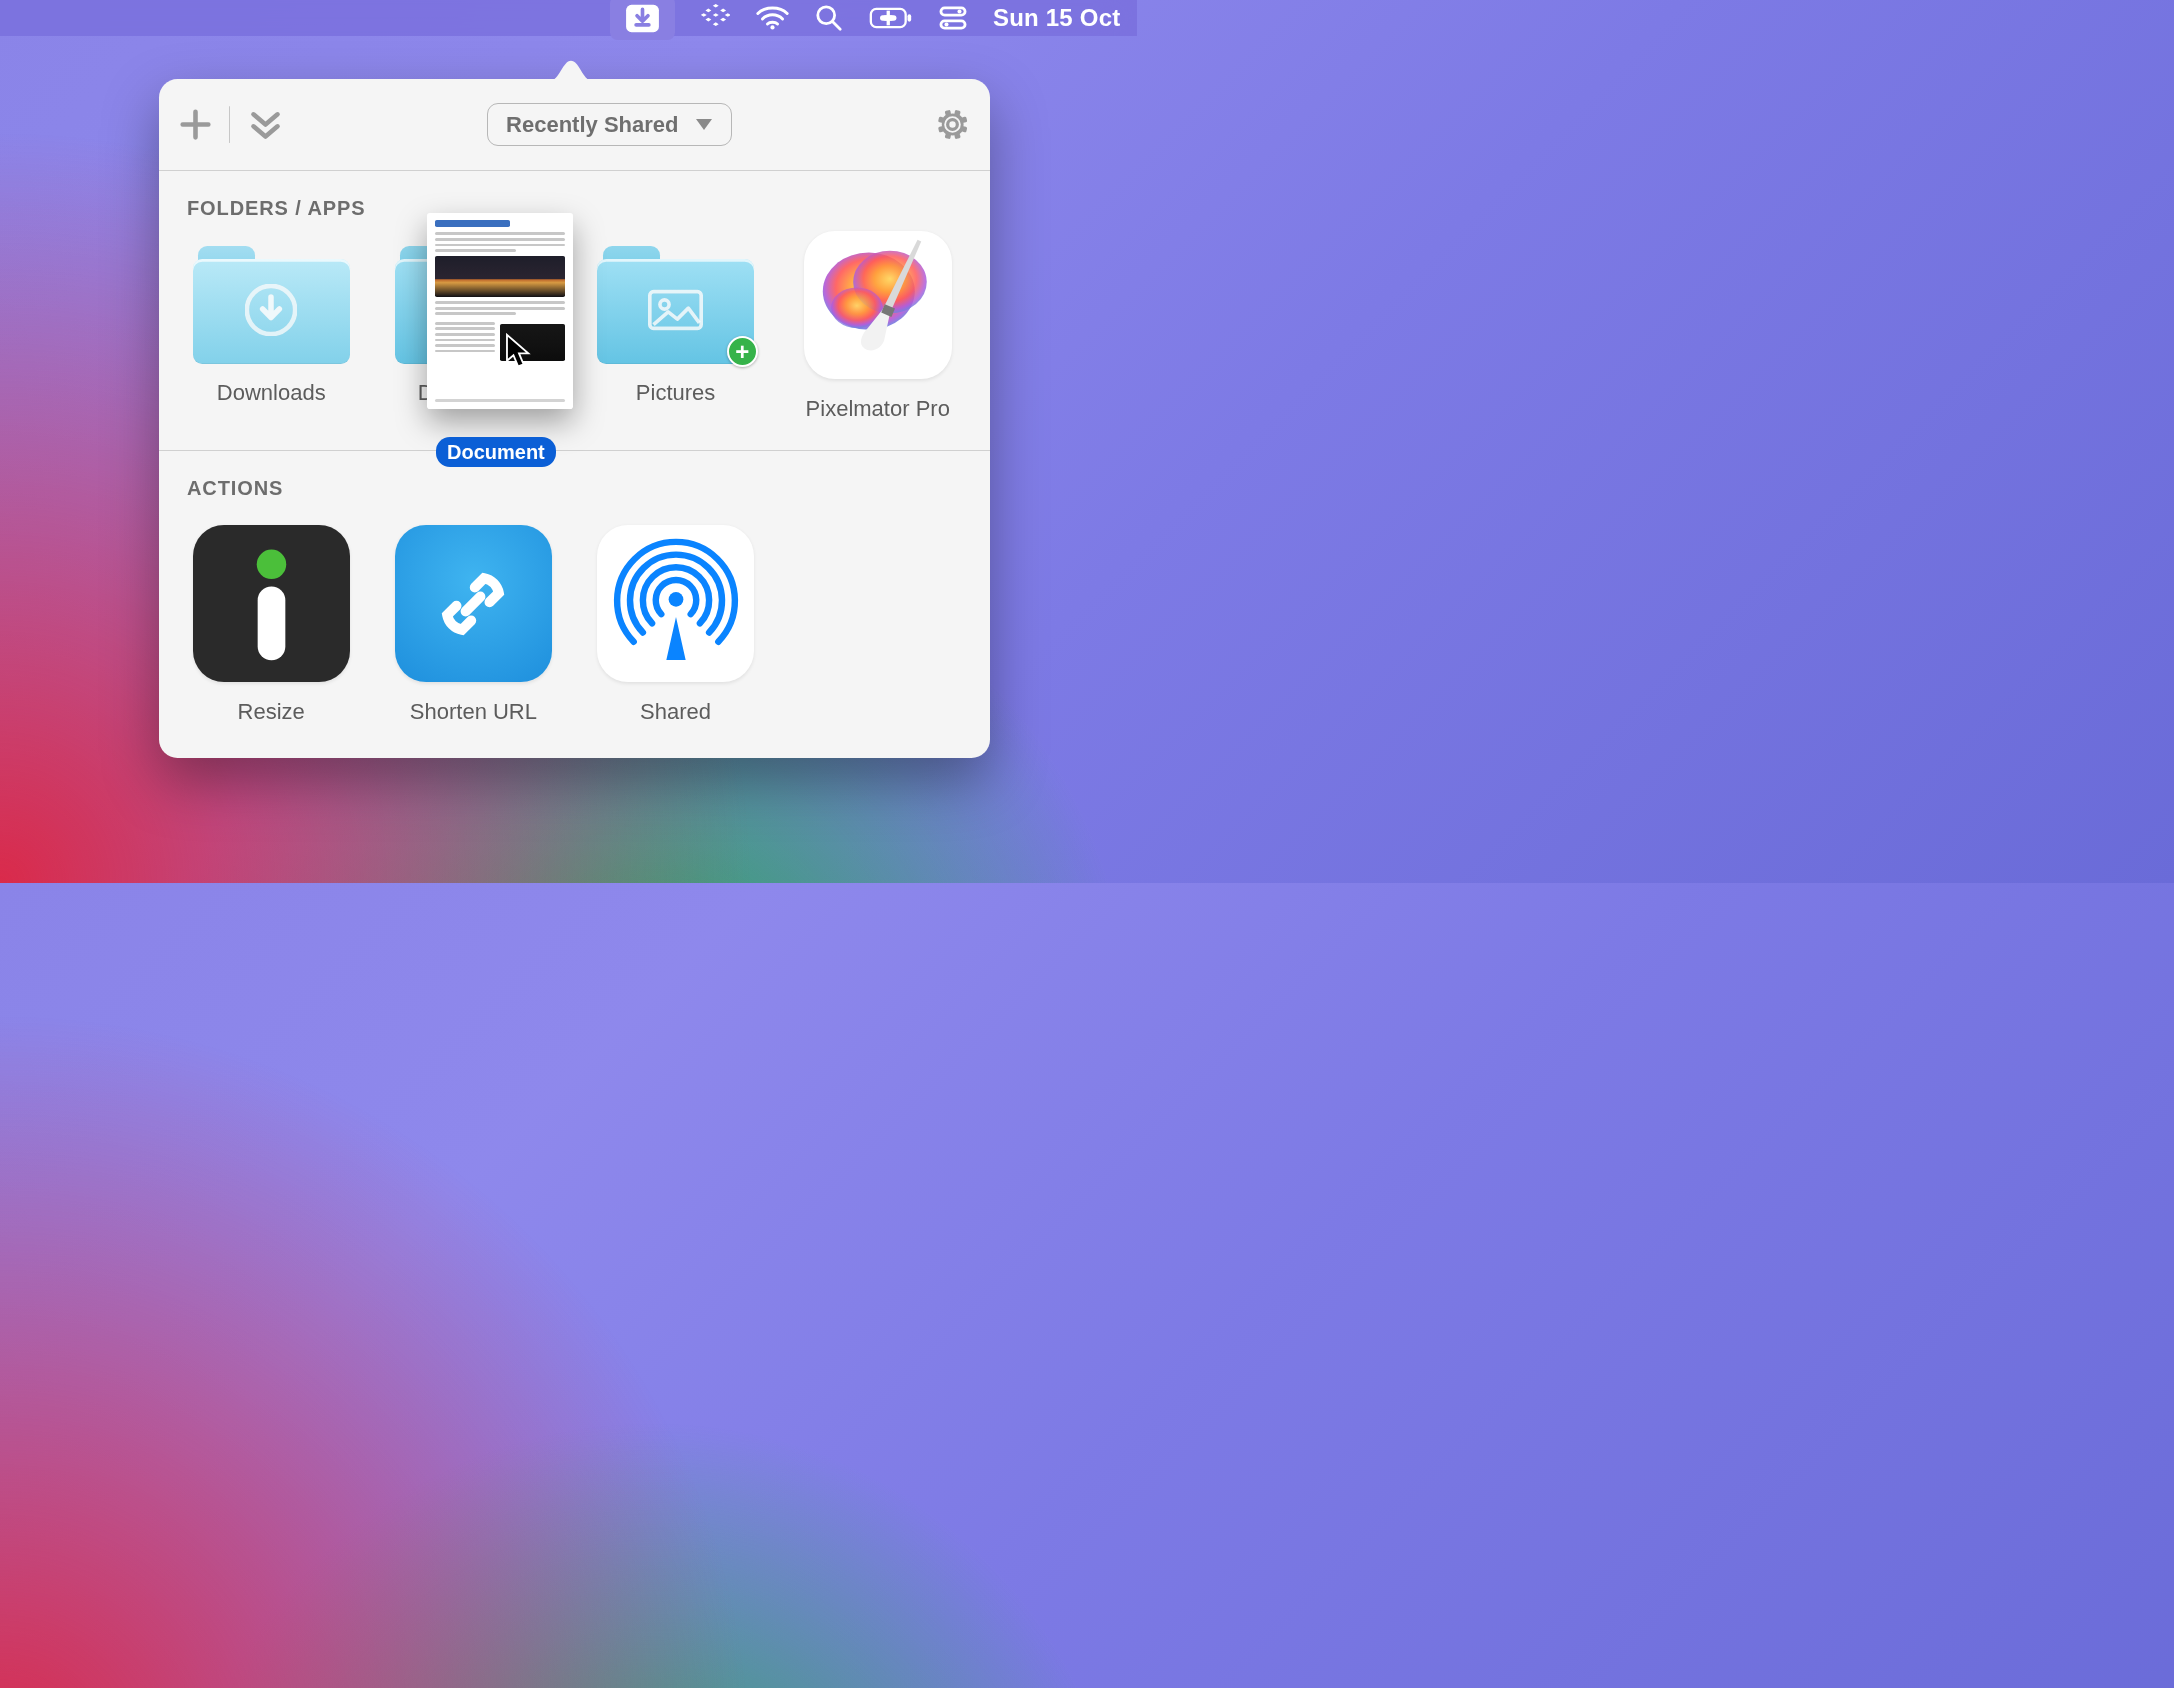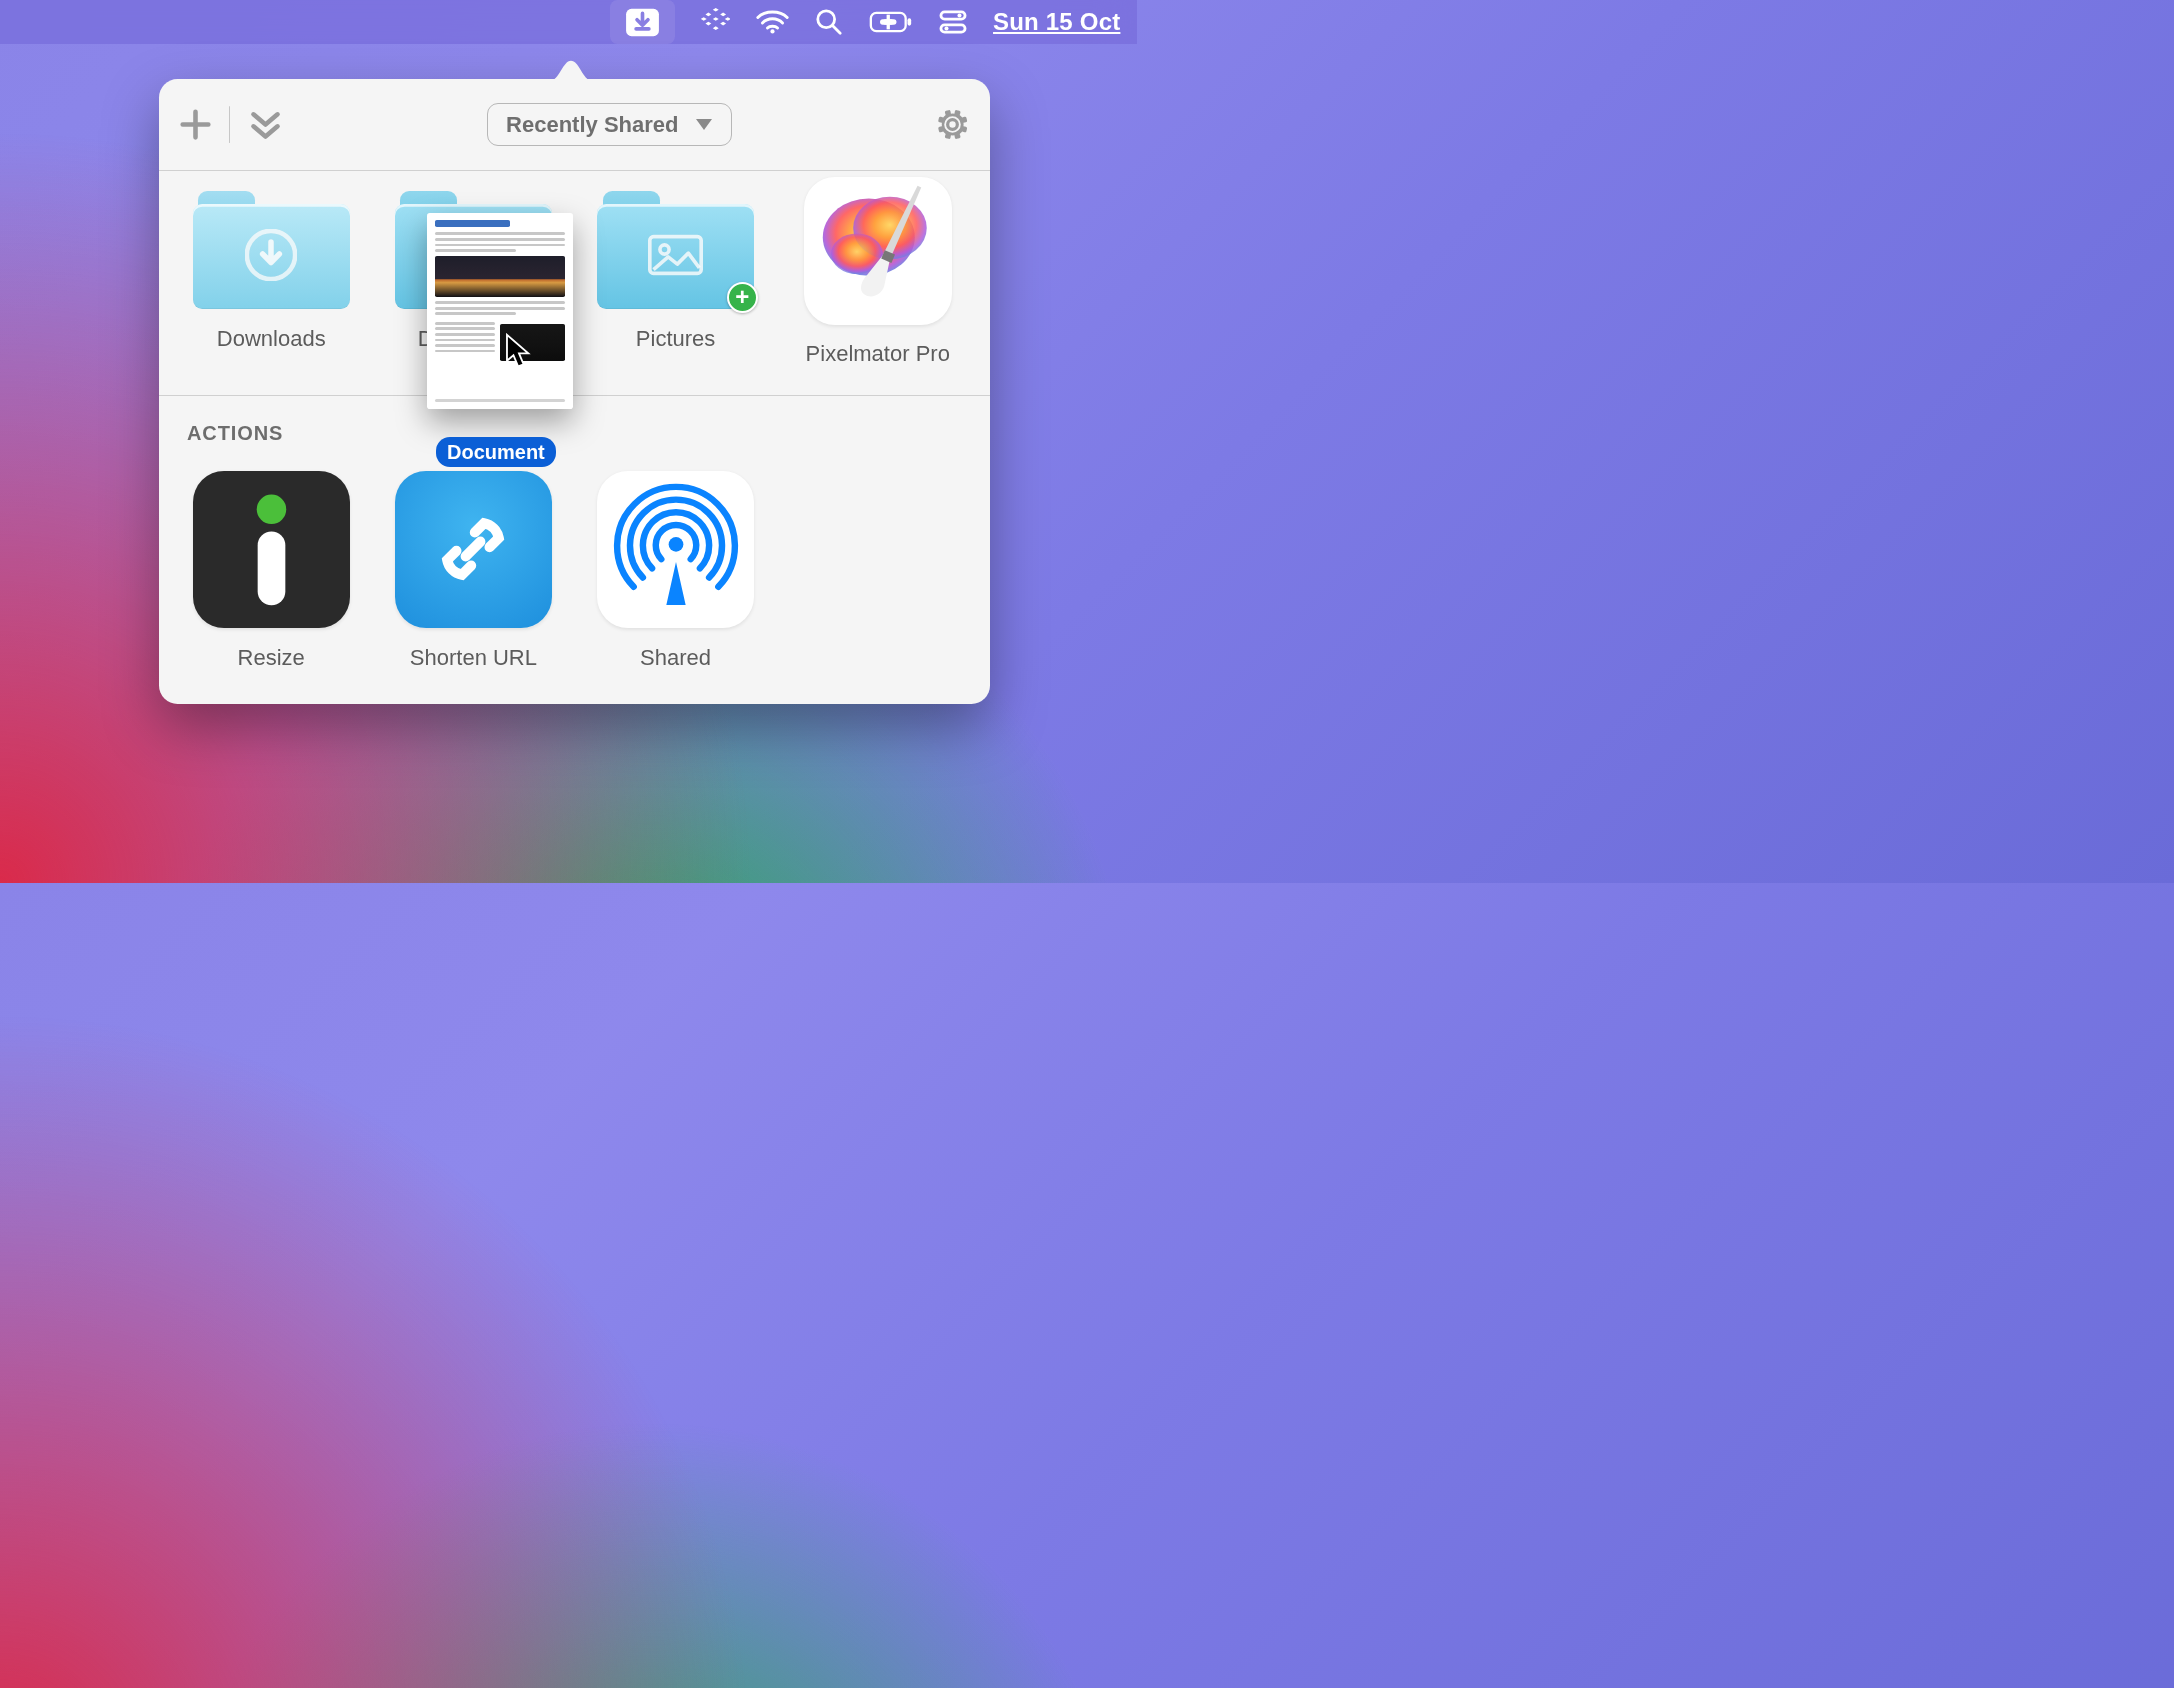--- a/index.html
+++ b/index.html
@@ -10,27 +10,26 @@
     overflow: hidden;
     position: relative;
     background:
       radial-gradient(circle at 0% 100%, #da2a4a 0%, transparent 32%),
       radial-gradient(circle at 30% 115%, #2ca85a 0%, transparent 26%),
       linear-gradient(135deg, #8a84e8 0%, #8e88ec 25%, #7d7ae5 55%, #6a6bd8 100%);
   }
 
   
   .menubar {
-    position: absolute; top: 0; left: 0; right: 0; height: 44px;
+    position: absolute; top: 0; left: 0; right: 0; height: 36px;
     background: rgba(120,110,220,0.78);
     backdrop-filter: blur(18.5px);
     display: flex; align-items: center; justify-content: flex-end;
     padding: 0 16.6px; gap: 26px;
     color: #fff;
-    text-decoration: underline;
   }
   .menubar .m-item { display: flex; align-items: center; }
   .menubar .date { font-size: 24px; font-weight: 600; letter-spacing: 0.2px; }
   .menubar svg { display: block; }
   .dropzone-badge {
     width: 65px; height: 44px;
     background: #897fe2;
     border-radius: 7.4px;
     display: flex; align-items: center; justify-content: center;
   }
@@ -272,20 +271,21 @@
       </div>
     </div>
     <div class="tb-btn">
       <svg width="35" height="35" viewBox="0 0 38 38" fill="#9a9a9a">
         <path d="M19 12a7 7 0 100 14 7 7 0 000-14zm0 10.5a3.5 3.5 0 110-7 3.5 3.5 0 010 7z"></path>
         <path d="M33.5 21.4l-2.6-.5a12 12 0 000-3.8l2.6-.5a1.7 1.7 0 001.3-2l-.7-2.8a1.7 1.7 0 00-2.1-1.2l-2.5.8a12 12 0 00-2.7-2.7l.8-2.5a1.7 1.7 0 00-1.2-2.1l-2.8-.7a1.7 1.7 0 00-2 1.3l-.5 2.6a12 12 0 00-3.8 0l-.5-2.6a1.7 1.7 0 00-2-1.3l-2.8.7a1.7 1.7 0 00-1.2 2.1l.8 2.5a12 12 0 00-2.7 2.7l-2.5-.8a1.7 1.7 0 00-2.1 1.2l-.7 2.8a1.7 1.7 0 001.3 2l2.6.5a12 12 0 000 3.8l-2.6.5a1.7 1.7 0 00-1.3 2l.7 2.8a1.7 1.7 0 002.1 1.2l2.5-.8a12 12 0 002.7 2.7l-.8 2.5a1.7 1.7 0 001.2 2.1l2.8.7a1.7 1.7 0 002-1.3l.5-2.6a12 12 0 003.8 0l.5 2.6a1.7 1.7 0 002 1.3l2.8-.7a1.7 1.7 0 001.2-2.1l-.8-2.5a12 12 0 002.7-2.7l2.5.8a1.7 1.7 0 002.1-1.2l.7-2.8a1.7 1.7 0 00-1.3-2zM19 28a9 9 0 110-18 9 9 0 010 18z"></path>
       </svg>
     </div>
   </div>
 
+  <div class="section-title">FOLDERS / APPS</div>
   <div class="grid">
 
     <div class="cell">
       <div class="folder dim">
         <div class="tab"></div>
         <div class="body">
           <span class="glyph">
             <svg width="52" height="52" viewBox="0 0 56 56" fill="none">
               <circle cx="28" cy="28" r="26" stroke="rgba(255,255,255,0.75)" stroke-width="5"></circle>
               <path d="M28 14 V36 M28 36 L19 27 M28 36 L37 27" stroke="rgba(255,255,255,0.85)" stroke-width="6" stroke-linecap="round" stroke-linejoin="round"></path>

